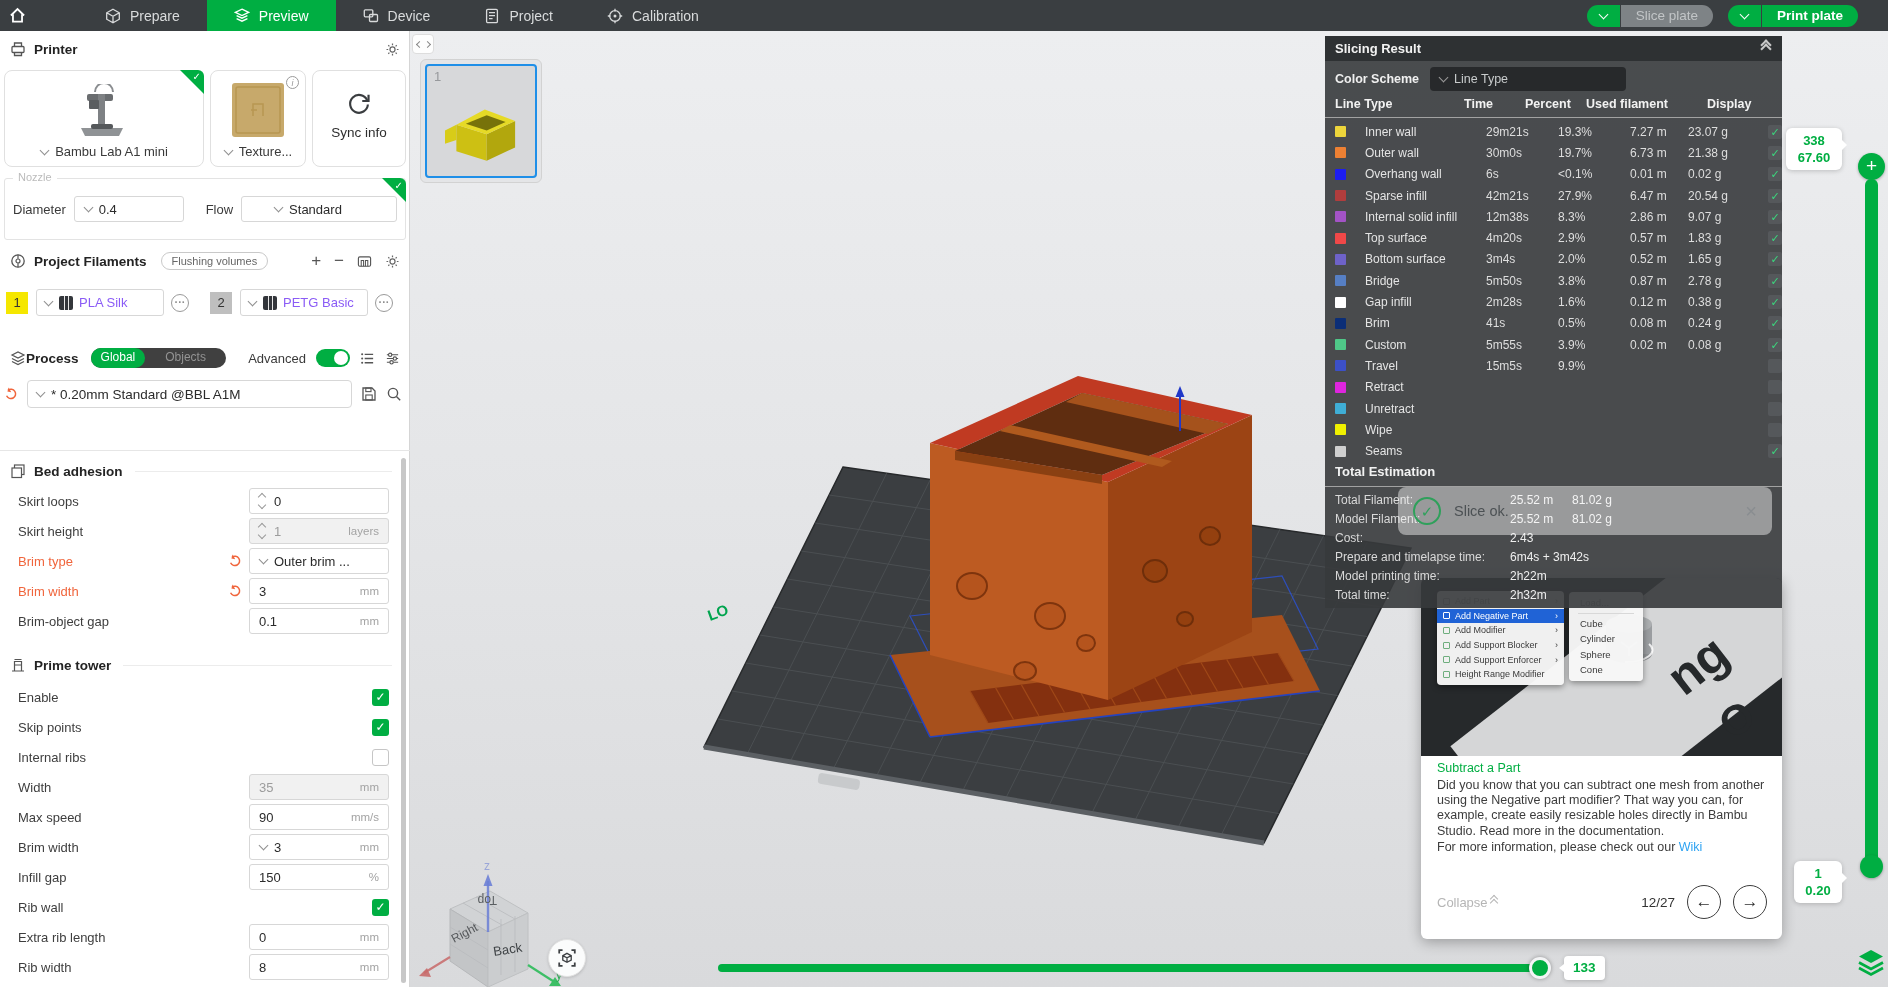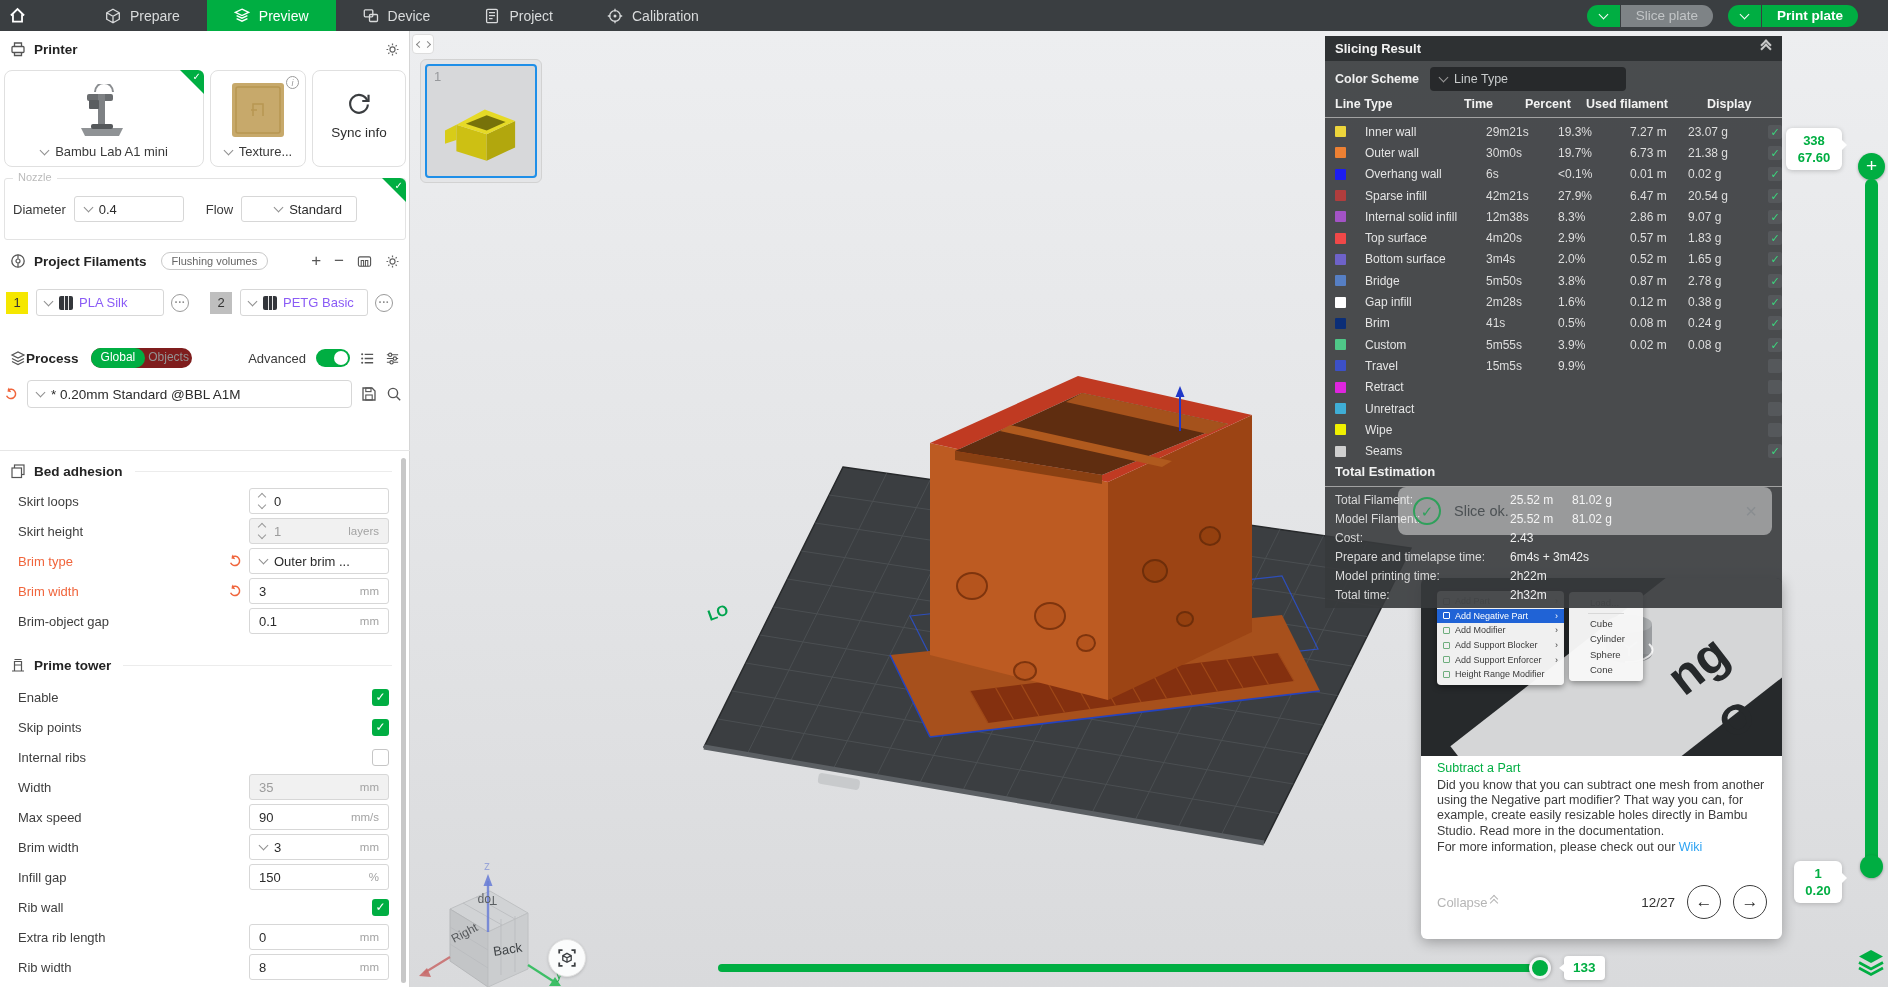--- a/index.html
+++ b/index.html
@@ -50,23 +50,23 @@
   .cname { font-size:13px; color:#3A3A3A; display:flex; align-items:center; white-space:nowrap; }
   #nozzle { position:absolute; left:4px; top:147px; width:402px; height:62px; border:1px solid #E3E3E3; border-radius:3px; }
   #nozzle .legend { position:absolute; top:-8px; left:8px; background:#fff; padding:0 5px; font-size:11px; color:#BBB; }
   #nozzle .row { display:flex; align-items:center; height:60px; padding:0 8px; gap:8px; }
   .flabel { font-size:13px; color:#3A3A3A; }
   #filrow { position:absolute; left:0; top:251px; width:410px; height:40px; }
   .fbadge { position:absolute; top:10px; width:22px; height:22px; text-align:center; line-height:22px; font-size:13px; color:#333; }
   .fsel { position:absolute; top:7px; height:27px; width:128px; border:1px solid #D7D7D7; border-radius:3px; display:flex; align-items:center; padding:0 7px; font-size:13px; color:#8b5cf6; }
   .fchip { width:14px; height:14px; border-radius:2px; margin-right:6px; flex:none; background:linear-gradient(90deg,#33363B 0 34%,#E8E8E8 34% 44%,#33363B 44% 62%,#E8E8E8 62% 72%,#33363B 72% 100%); }
   #prochead { position:absolute; left:0; top:313px; width:410px; height:28px; display:flex; align-items:center; padding:0 10px; }
-  .pillsw { display:flex; background:#7f1d1d; border-radius:11px; height:20px; margin-left:12px; }
+  .pillsw { display:flex; background:#404040; border-radius:11px; height:20px; margin-left:12px; }
   .pillsw .on { background:#00AE42; color:#fff; border-radius:11px; padding:2px 10px; font-size:12px; }
-  .pillsw .offp { color:#939393; padding:2px 3px; font-size:12px; }
+  .pillsw .offp { color:#939393; padding:2px 20px; font-size:12px; }
   #presetrow { position:absolute; left:0; top:347px; width:410px; height:32px; display:flex; align-items:center; padding:0 8px 0 4px; gap:9px; }
   #presetbox { flex:1; height:28px; border:1px solid #D7D7D7; border-radius:4px; display:flex; align-items:center; padding:0 8px; font-size:13.5px; color:#2B2B2B; }
   #ptabs { position:absolute; left:0; top:385px; width:410px; height:32px; display:flex; align-items:flex-start; padding:0 12px; gap:0; }
   .ptab { font-size:13.5px; color:#4E4E4E; padding:6px 0 8px; margin-right:34px; position:relative; white-space:nowrap; }
   .ptab.mod { color:#F0653C; }
   .ptab.act { font-weight:bold; }
   .ptab.act::after { content:''; position:absolute; left:-2px; right:-2px; bottom:0; height:3px; background:#00AE42; border-radius:2px; }
   #tabsep { position:absolute; left:0; top:419px; width:410px; height:1px; background:#E6E6E6; }
   .prow { height:30px; display:flex; align-items:center; padding:0 21px 0 18px; }
   .plabel { font-size:13px; color:#3E3E3E; }
@@ -136,21 +136,21 @@
   #band { position:absolute; left:30px; top:20px; width:430px; height:150px; background:#D5D6D7; transform:rotate(-38deg); transform-origin:center; }
   .bandtxt { position:absolute; font-weight:bold; color:#26292B; transform:rotate(-38deg); }
   #cyl { position:absolute; left:182px; top:34px; width:52px; height:56px; }
   #tipmenu { position:absolute; left:16px; top:13px; width:127px; background:rgba(247,247,247,.97); border-radius:4px; box-shadow:0 2px 6px rgba(0,0,0,.4); padding:3px 0; }
   .mi { display:flex; align-items:center; height:14.6px; padding:0 6px; font-size:9px; color:#3A3A3A; }
   .mi.hi { background:#2063D6; color:#fff; }
   .mi.dim { color:#A4A4A4; }
   .mic { width:7px; height:7px; border:1px solid #6FAE7E; border-radius:1px; margin-right:5px; flex:none; }
   .mi.dim .mic { border-color:#B5B5B5; } .mi.hi .mic { border-color:#fff; }
   .mit { white-space:nowrap; } .mar { margin-left:auto; font-size:9px; }
-  #tipsub { position:absolute; left:148px; top:14px; width:74px; background:rgba(247,247,247,.97); border-radius:4px; box-shadow:0 2px 6px rgba(0,0,0,.4); padding:3px 13px; }
+  #tipsub { position:absolute; left:148px; top:14px; width:74px; background:rgba(247,247,247,.97); border-radius:4px; box-shadow:0 2px 6px rgba(0,0,0,.4); padding:3px 3px; }
   .si { height:15.5px; line-height:15.5px; padding:0 8px; font-size:9.5px; color:#3A3A3A; white-space:nowrap; }
   .si.dim { color:#9A9A9A; }
   .msep { height:1px; background:#D8D8D8; margin:2px 6px; }
   #tiphead { position:absolute; left:16px; top:183px; font-size:12.5px; color:#00AE42; }
   #tipbody { position:absolute; left:16px; top:200px; width:334px; font-size:12.5px; line-height:15.2px; color:#3C3C3C; }
   #tipmore { position:absolute; left:16px; top:262px; width:334px; font-size:12.5px; color:#3C3C3C; }
   #wikilink { color:#2EA3F2; }
   #tipfoot { position:absolute; left:16px; top:306px; width:330px; height:36px; display:flex; align-items:center; }
   #collapsebtn { color:#B5B5B5; font-size:13px; display:flex; align-items:center; }
   #collapsebtn .dbl { display:flex; flex-direction:column; margin-left:3px; }
@@ -285,21 +285,21 @@
     <div class="corner"></div>
       <span class="cornerck" style="top:1px;">✓</span>
     <span class="legend">Nozzle</span>
     <div class="row">
       <span class="flabel">Diameter</span>
       <span class="ibox" style="width:110px;">
           <i class="chev"></i>
           <span class="val">0.4</span>
         </span>
       <span class="flabel" style="margin-left:14px;">Flow</span>
-      <span class="ibox" style="width:116px;padding-left:32px;">
+      <span class="ibox" style="width:156px;padding-left:32px;">
           <i class="chev"></i>
           <span class="val">Standard</span>
         </span>
     </div>
   </div>
 
   <div class="shead" style="top:217px;">
     <svg viewBox="0 0 16 16">
         <circle cx="8" cy="8" r="6.2" fill="none" stroke="#555" stroke-width="1.3"></circle>
         <circle cx="8" cy="8" r="2" fill="none" stroke="#555" stroke-width="1.2"></circle>

